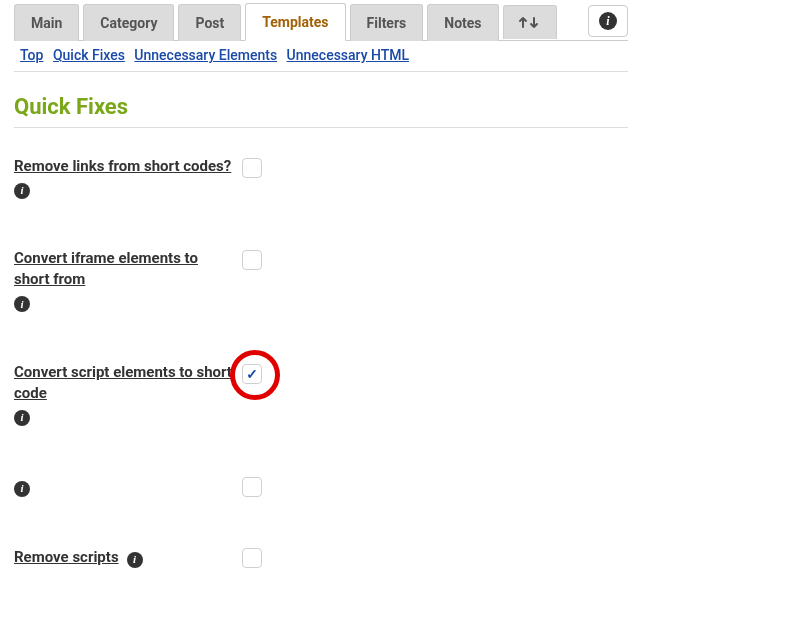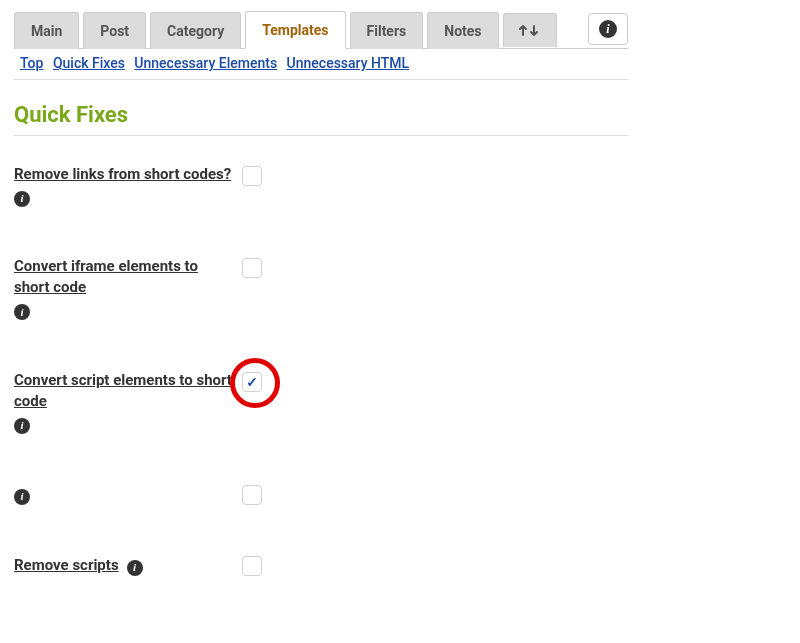--- a/index.html
+++ b/index.html
@@ -6,21 +6,21 @@
   body {
     margin: 0;
     padding: 0;
     font-family: -apple-system, BlinkMacSystemFont, "Segoe UI", Roboto, "Helvetica Neue", Arial, sans-serif;
     font-size: 14px;
     color: #333;
     background: #fff;
   }
   .container {
     width: 642px;
-    padding: 10px 14px;
+    padding: 2px 14px;
   }
   .tab-bar {
     display: flex;
     align-items: center;
     border-bottom: 1px solid #ccc;
     margin-bottom: 6px;
   }
   .tab {
     border: 1px solid #ccc;
     border-bottom: none;
@@ -149,22 +149,22 @@
     vertical-align: middle;
   }
 </style>
 </head>
 <body>
 
 <div class="container">
 
   <div class="tab-bar">
     <div class="tab">Main</div>
+    <div class="tab">Category</div>
     <div class="tab">Post</div>
-    <div class="tab">Category</div>
     <div class="tab active">Templates</div>
     <div class="tab">Filters</div>
     <div class="tab">Notes</div>
     <div class="tab icon-tab">
       <svg class="updown-svg" width="24" height="16" viewBox="0 0 24 16">
         <path d="M5 12 V3 M2 6 L5 3 L8 6" stroke="#555" stroke-width="2" fill="none" stroke-linecap="round" stroke-linejoin="round"></path>
         <path d="M16 3 V12 M13 9 L16 12 L19 9" stroke="#555" stroke-width="2" fill="none" stroke-linecap="round" stroke-linejoin="round"></path>
       </svg>
     </div>
     <div class="spacer"></div>
@@ -185,21 +185,21 @@
   <div class="option-row">
     <div class="option-label-col">
       <span>Remove links from short codes?</span>
       <div><span class="info-icon">i</span></div>
     </div>
     <div class="checkbox"></div>
   </div>
 
   <div class="option-row">
     <div class="option-label-col">
-      <span>Convert iframe elements to short code</span>
+      <span>Convert iframe elements to short from</span>
       <div><span class="info-icon">i</span></div>
     </div>
     <div class="checkbox"></div>
   </div>
 
   <div class="option-row">
     <div class="option-label-col">
       <span>Convert script elements to short code</span>
       <div><span class="info-icon">i</span></div>
     </div>

